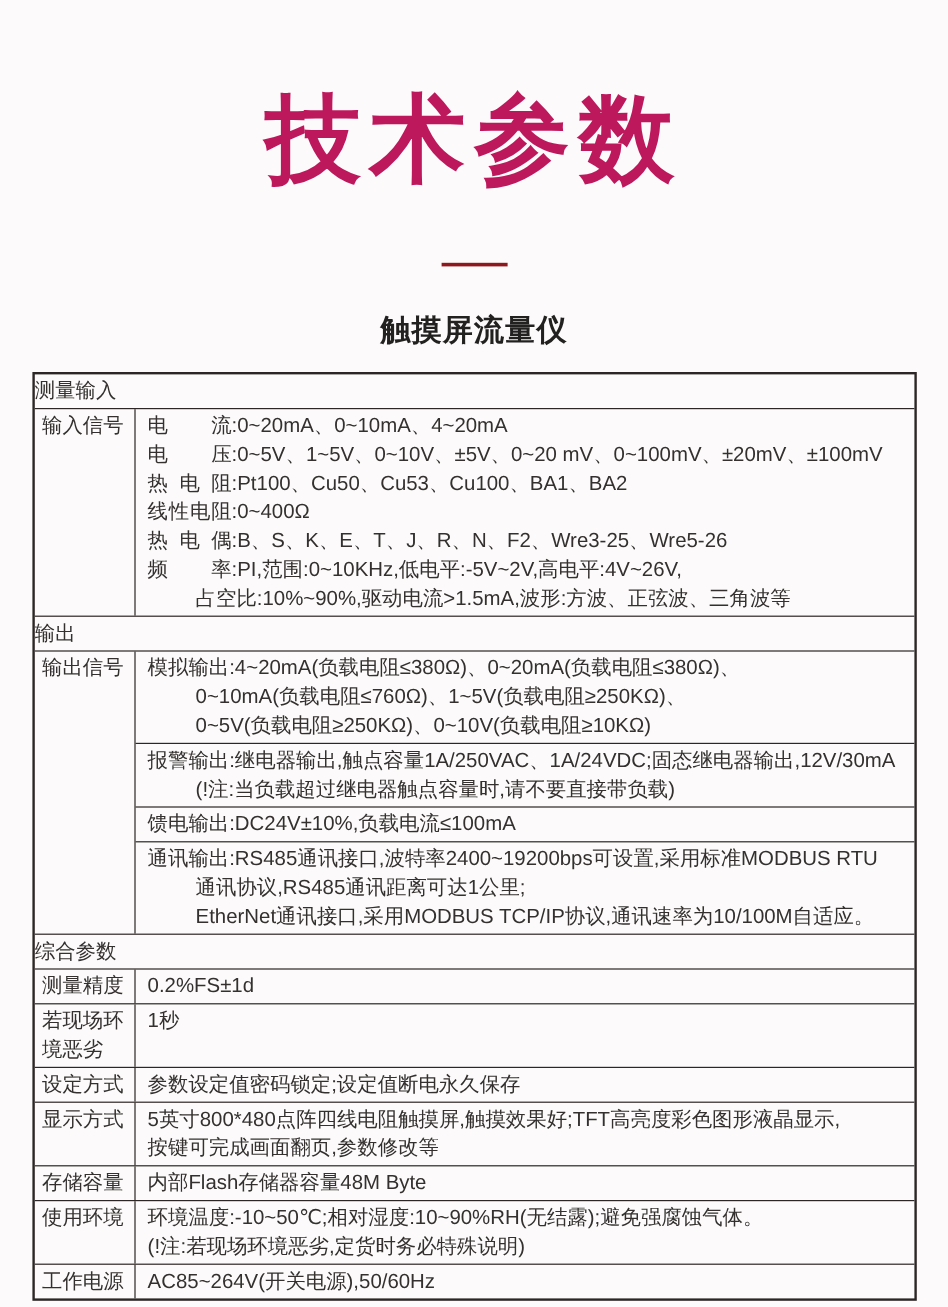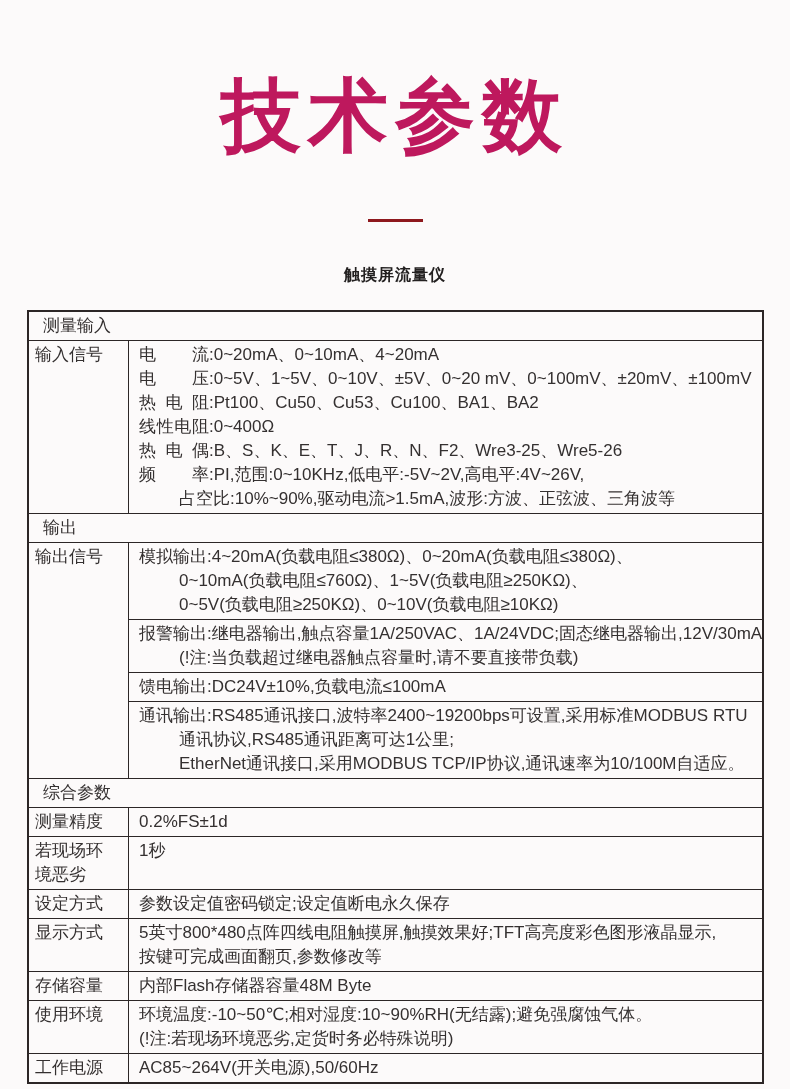--- a/index.html
+++ b/index.html
@@ -13,33 +13,33 @@
     margin:70px 0 0 0;text-align:center;
     font-size:80px;line-height:92px;font-weight:900;
     letter-spacing:7px;color:#be185d;white-space:nowrap;
   }
   .title-divider{
     width:55px;height:3px;margin:57px auto 0 auto;
     background:#8e181d;
   }
   .product-subtitle{
     margin-top:38px;text-align:center;
-    font-size:16px;line-height:30px;font-weight:700;color:#232020;
+    font-size:25px;line-height:30px;font-weight:700;color:#232020;
     letter-spacing:1px;
   }
   .spec-table{
     margin:20px 26px 0 27px;
     border:2px solid #2c2626;
     font-size:17px;line-height:24px;
   }
   .row{display:flex;border-top:1.5px solid #2c2626;}
   .row:first-child{border-top:none;}
-  .row.section{display:block;padding:2px 14px;}
+  .row.section{display:block;padding:2px 0;}
   .label{
-    flex:none;width:100px;box-sizing:border-box;
+    flex:none;width:84px;box-sizing:border-box;
     border-right:1.5px solid #2c2626;
     padding:2px 18px 2px 6px;
   }
   .label .lt{display:inline-block;width:70px;}
   .content{flex:1;min-width:0;}
   .group{padding:2px 6px 2px 10px;}
   .group + .group{border-top:1.5px solid #2c2626;}
   .line{white-space:nowrap;}
   .line.cont{padding-left:40px;}
   .p4{display:inline-block;width:70px;text-align:justify;text-align-last:justify;}

